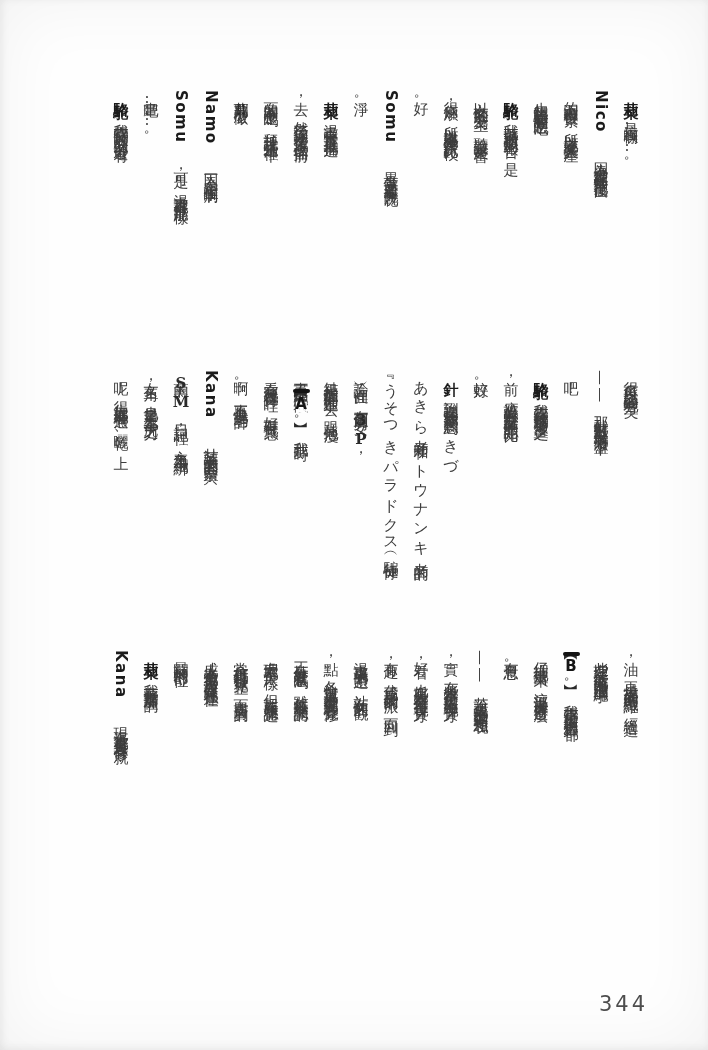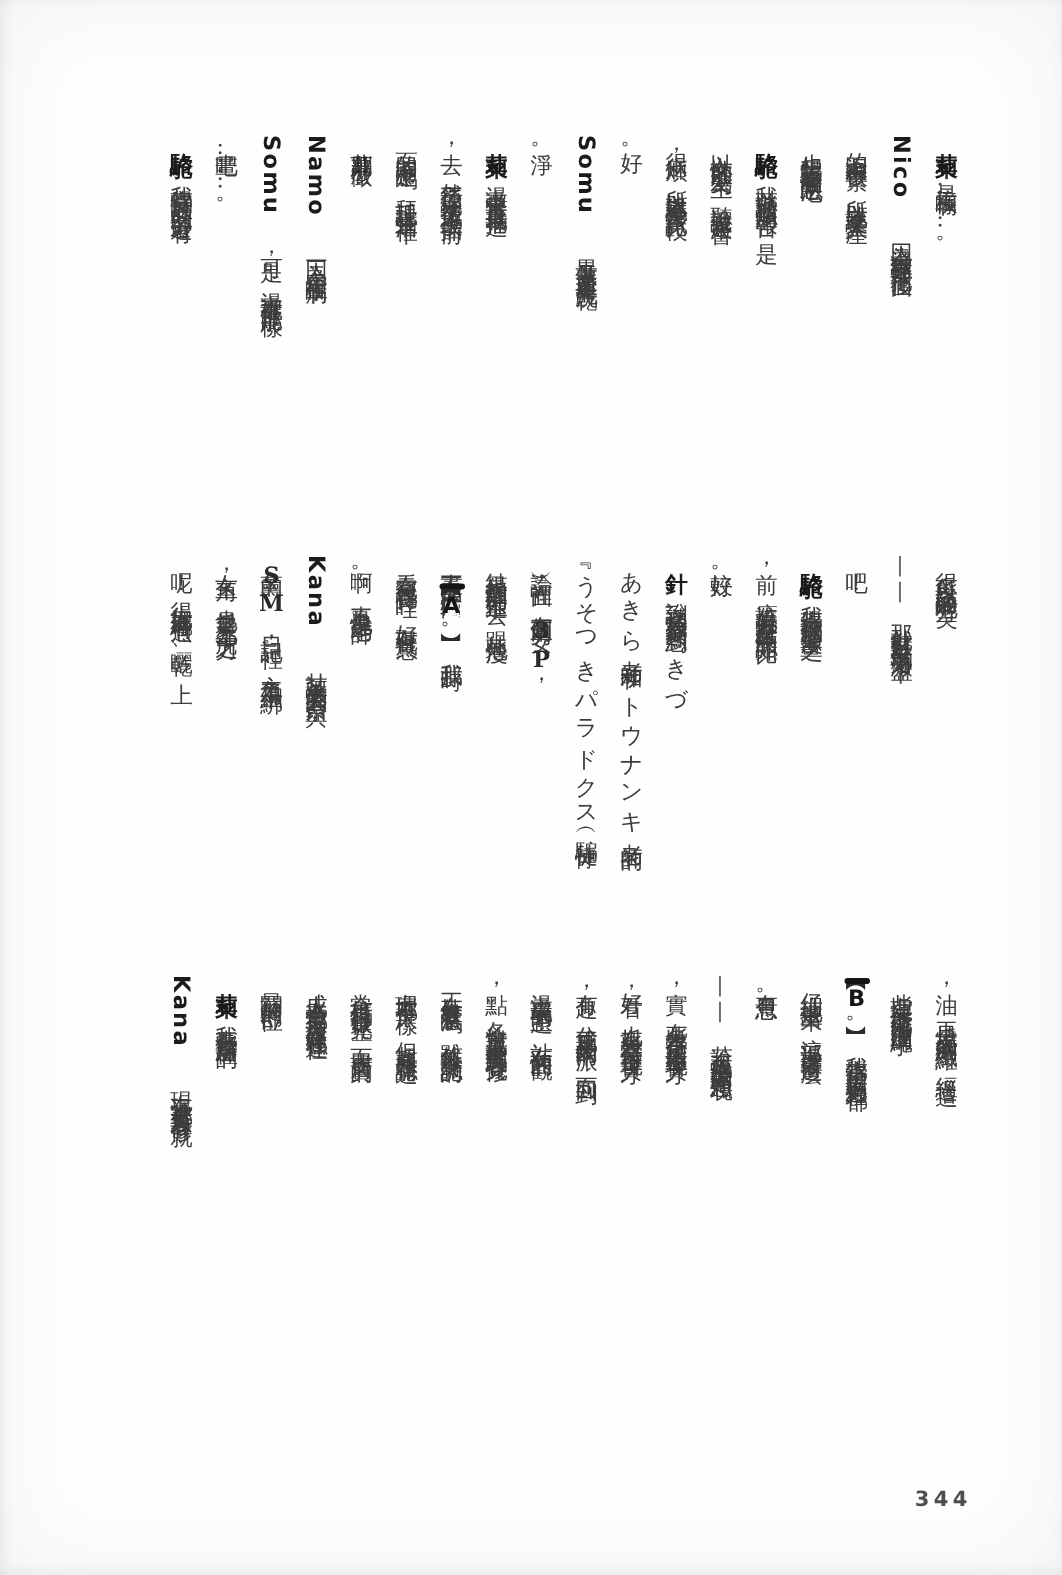--- a/index.html
+++ b/index.html
@@ -37,21 +37,21 @@
     font-family:"DejaVu Sans","Liberation Sans",sans-serif;
     font-weight:bold;font-size:13px;letter-spacing:0;
   }
   .fig-letter{
     text-orientation:upright;font-weight:bold;color:#161616;letter-spacing:0;
     font-family:"DejaVu Sans","Liberation Sans",sans-serif;
   }
   .page-number{
     position:absolute;right:60px;top:992px;
     font-family:"DejaVu Sans","Liberation Sans",sans-serif;
-    font-weight:bold;font-size:14px;letter-spacing:3px;color:#4e4e4e;
+    font-weight:normal;font-size:21px;letter-spacing:3px;color:#4e4e4e;
   }
 </style>
 </head>
 <body>
 
 <div class="page">
   <div class="band band-0">
       <div class="col"><span class="seg-name">莉菜</span><span class="seg-text">　是這樣啊……。</span></div>
       <div class="col"><span class="seg-latin">Nico</span><span class="seg-text">　因為漫畫裡面常常把後面</span></div>
       <div class="col"><span class="seg-text">的洞畫得很緊，所以才讓某些人產</span></div>

